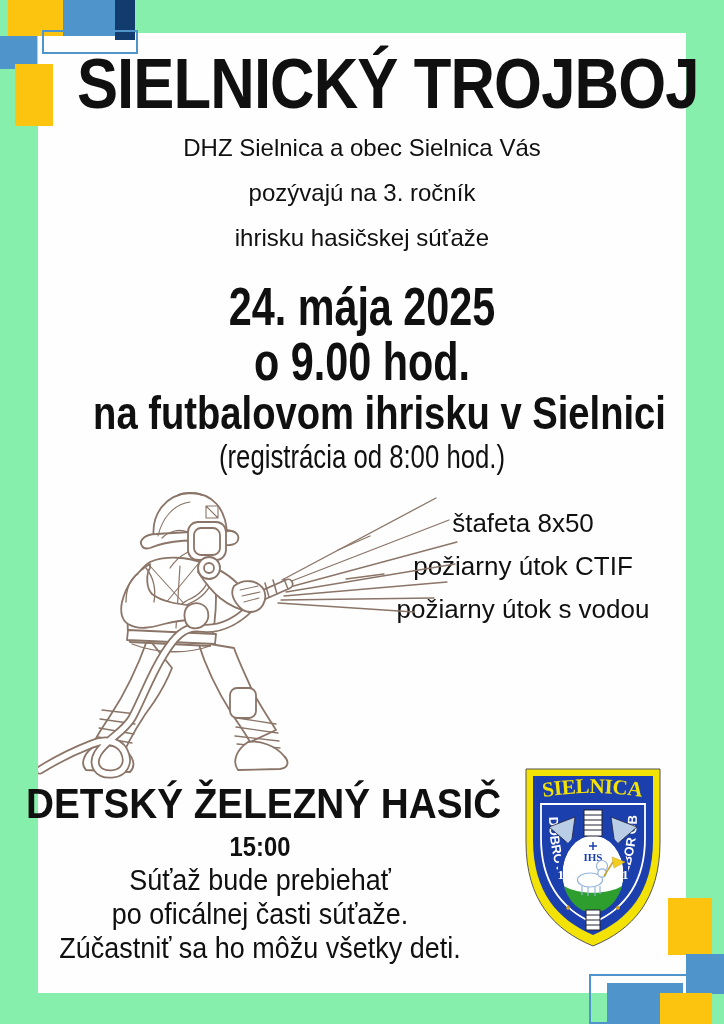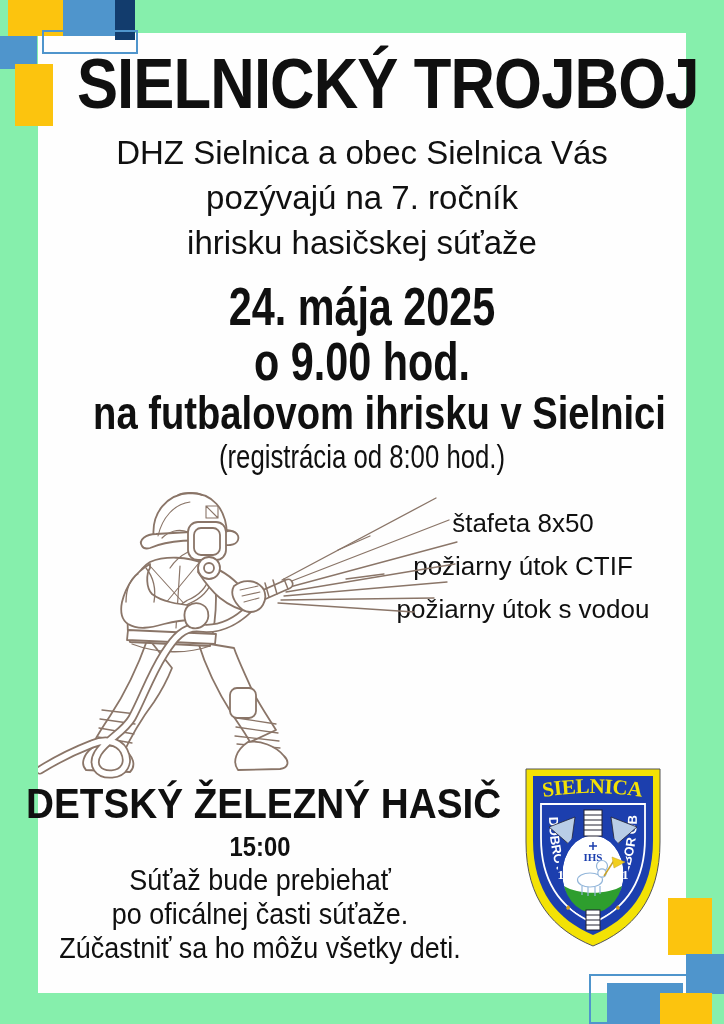--- a/index.html
+++ b/index.html
@@ -3,21 +3,21 @@
 <meta charset="utf-8">
 <style>
   html,body{margin:0;padding:0;background:#2a2a2a;}
   .poster{position:relative;width:724px;height:1024px;background:#86efac;overflow:hidden;
           font-family:"Liberation Sans",sans-serif;color:#101010;}
   .paper{position:absolute;left:38px;top:33px;width:648px;height:960px;background:#fefefe;}
   .sq{position:absolute;}
   .outline-box{position:absolute;border:2px solid #4f95cc;background:transparent;}
   .ctr{position:absolute;left:38px;width:648px;text-align:center;white-space:nowrap;color:#101010;}
   .title{top:44px;font-size:70px;font-weight:700;letter-spacing:-1px;transform:scaleX(.88);}
-  .intro{font-size:33px;}
+  .intro{font-size:24px;}
   .i0{top:134px}.i1{top:179px}.i2{top:224px}
   .dateln{top:276px;font-size:53px;font-weight:700;transform:scaleX(.78);}
   .timeln{top:331px;font-size:53px;font-weight:700;transform:scaleX(.78);}
   .venueln{top:386px;font-size:46px;font-weight:700;transform:scaleX(.83);}
   .regln{top:438px;font-size:33px;transform:scaleX(.78);}
   .ev{position:absolute;left:358px;width:330px;text-align:center;white-space:nowrap;font-size:26px;}
   .e0{top:508px}.e1{top:551px}.e2{top:594px}
   .bl{position:absolute;left:0;width:520px;text-align:center;white-space:nowrap;}
   .h2{top:779px;font-size:43px;font-weight:700;transform:scaleX(.9);}
   .t2{top:831px;font-size:28px;font-weight:700;transform:scaleX(.85);}
@@ -41,21 +41,21 @@
   <div class="outline-box" style="left:42px;top:30px;width:92px;height:20px"></div>
 
   <div class="sq" style="left:668px;top:898px;width:44px;height:57px;background:#fcc40e"></div>
   <div class="sq" style="left:686px;top:954px;width:38px;height:40px;background:#4f95cc"></div>
   <div class="outline-box" style="left:589px;top:974px;width:96px;height:46px"></div>
   <div class="sq" style="left:607px;top:983px;width:76px;height:41px;background:#4f95cc"></div>
   <div class="sq" style="left:660px;top:993px;width:52px;height:31px;background:#fcc40e"></div>
 
   <div class="ctr title">SIELNICKÝ TROJBOJ</div>
   <div class="ctr intro i0">DHZ Sielnica a obec Sielnica Vás</div>
-  <div class="ctr intro i1">pozývajú na 7. ročník</div>
+  <div class="ctr intro i1">pozývajú na 3. ročník</div>
   <div class="ctr intro i2">ihrisku hasičskej súťaže</div>
 
   <div class="ctr dateln">24. mája 2025</div>
   <div class="ctr timeln">o 9.00 hod.</div>
   <div class="ctr venueln">na futbalovom ihrisku v Sielnici</div>
   <div class="ctr regln">(registrácia od 8:00 hod.)</div>
 
   <div class="ev e0">štafeta 8x50</div>
   <div class="ev e1">požiarny útok CTIF</div>
   <div class="ev e2">požiarny útok s vodou</div>

